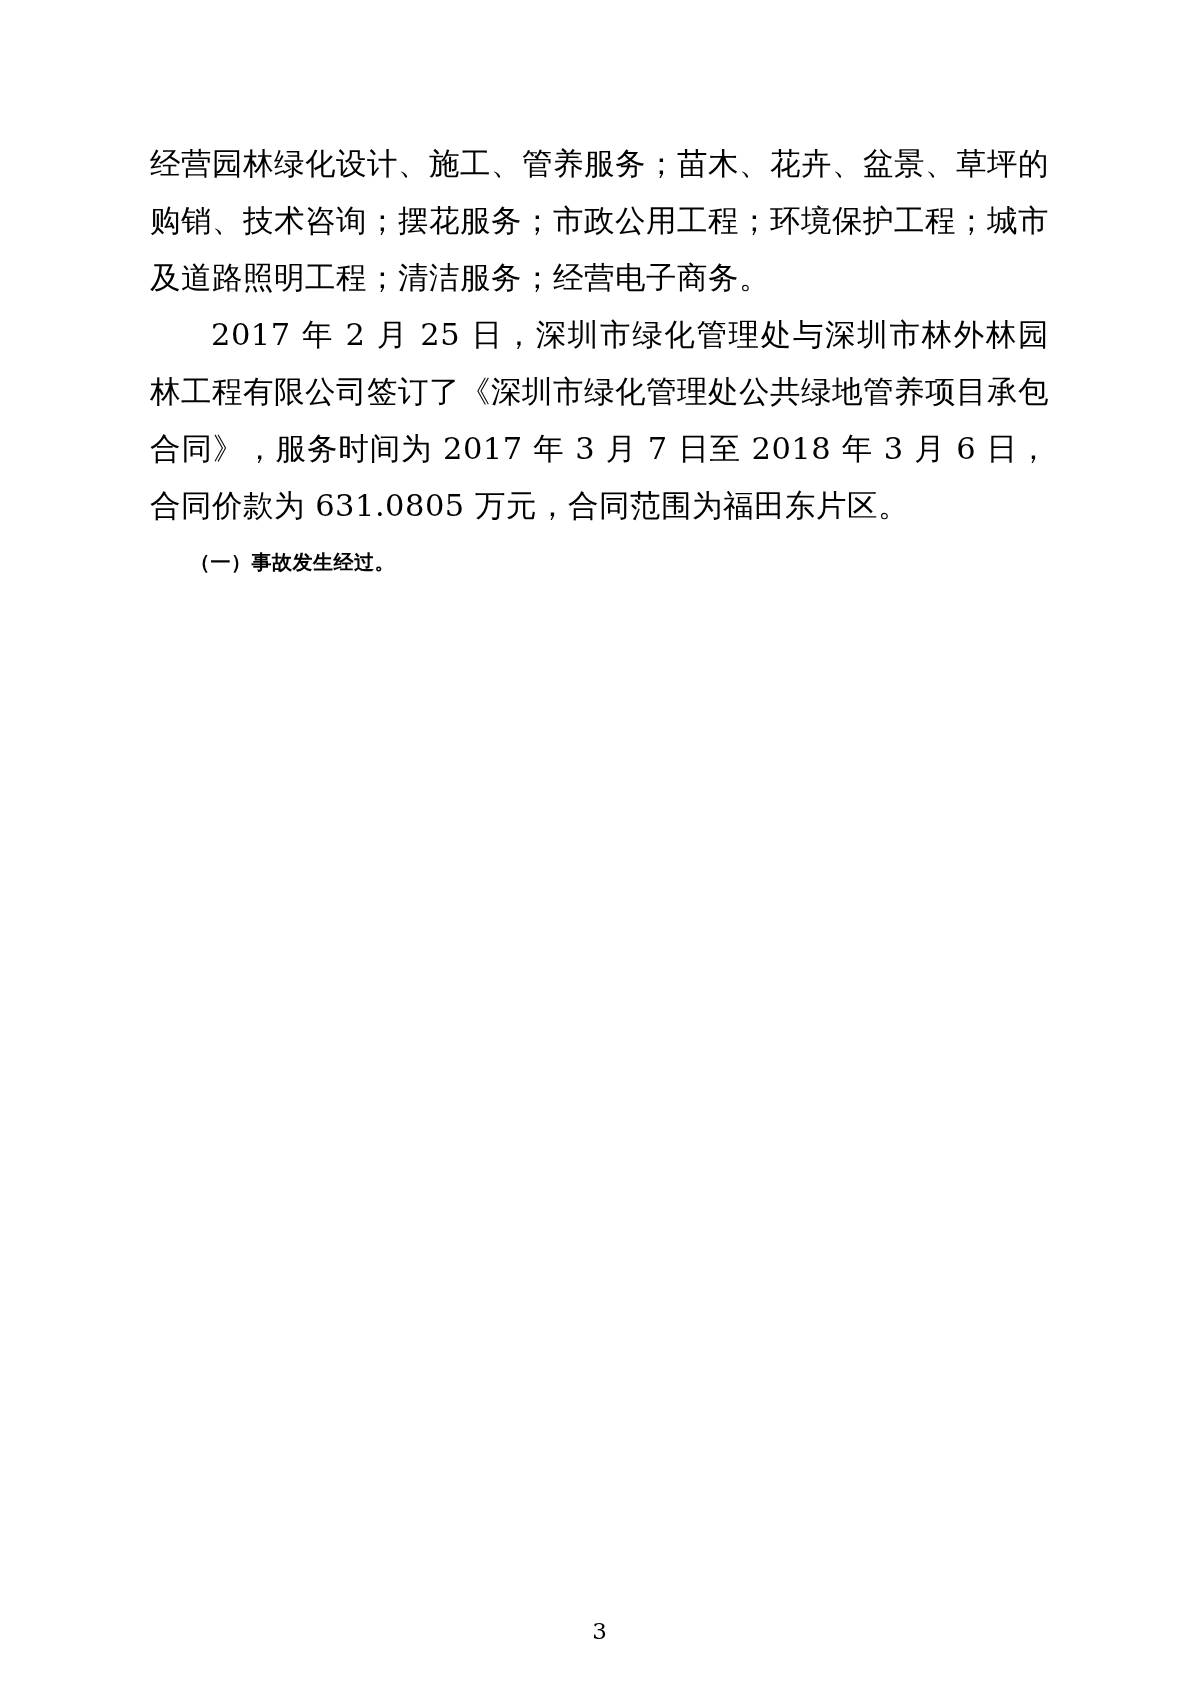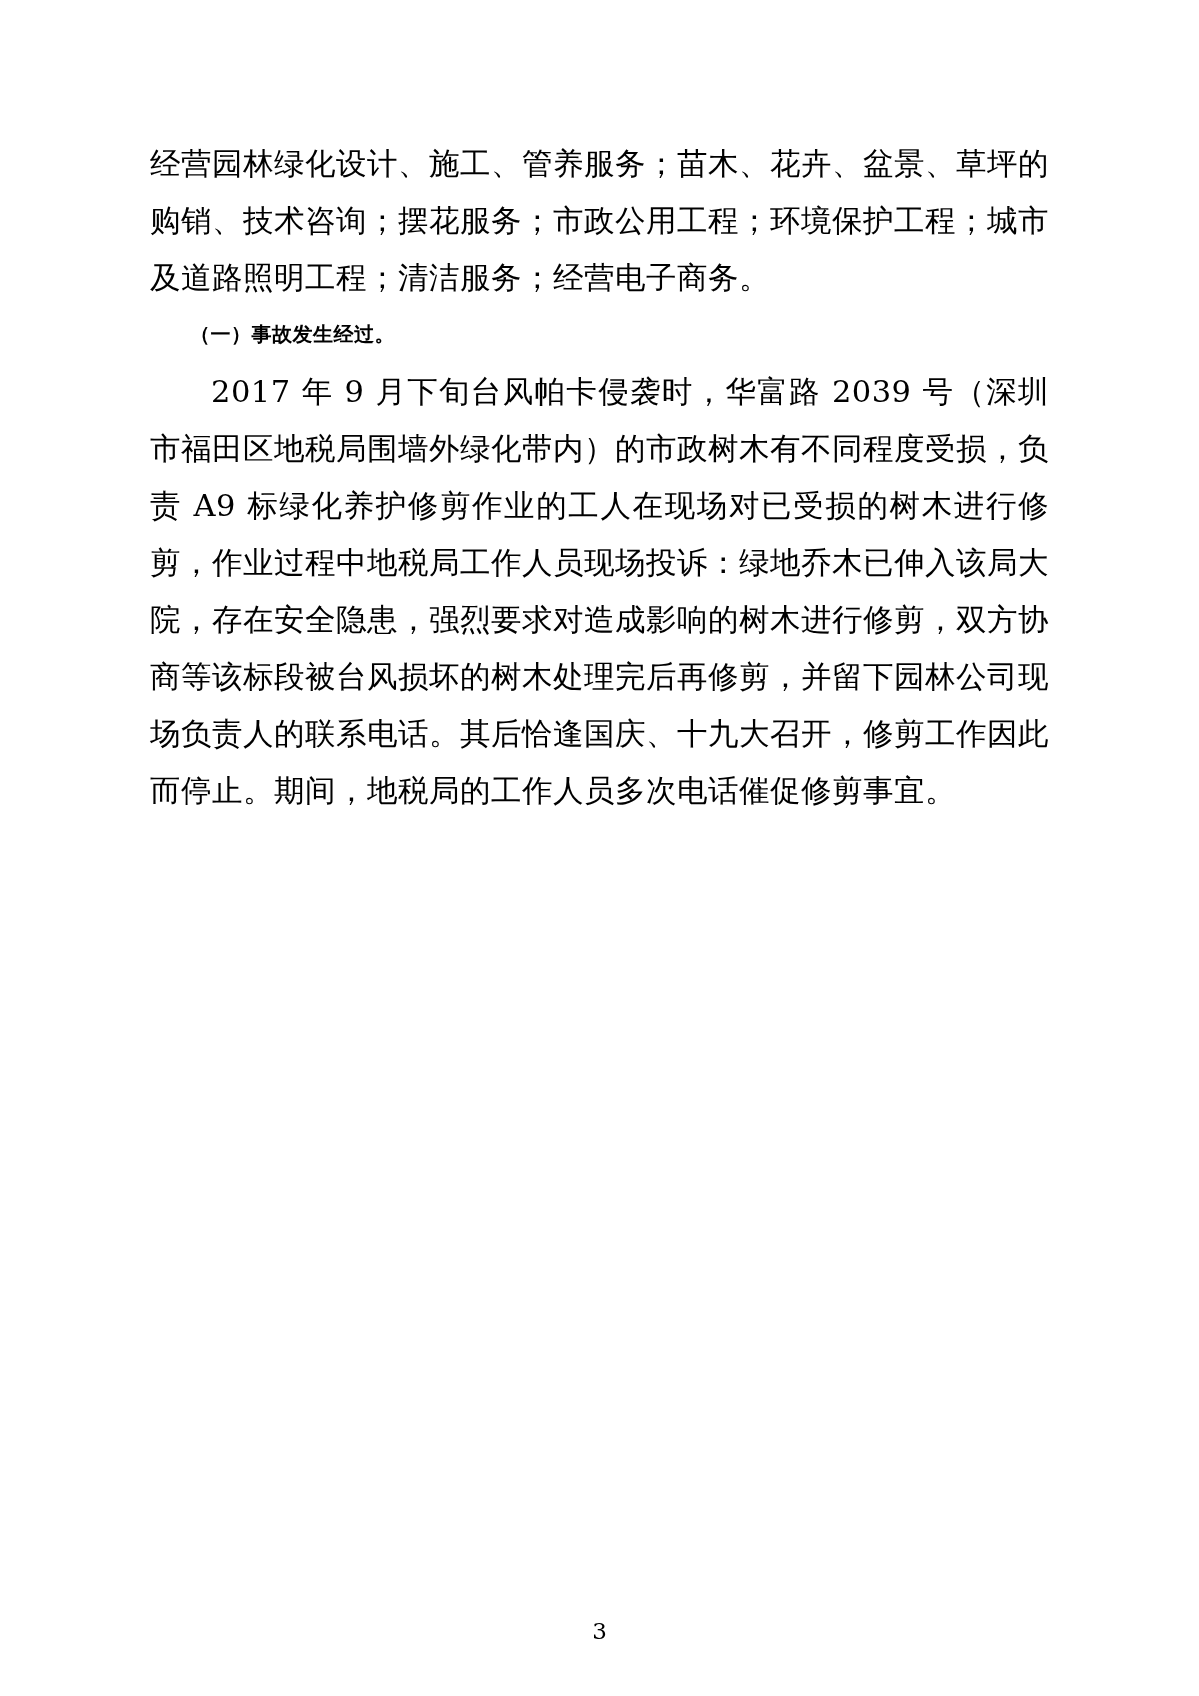--- a/index.html
+++ b/index.html
@@ -66,23 +66,23 @@
   }
 </style>
 </head>
 <body>
 
 <div class="page">
   <div class="doc-body">
 
     <p class="para no-indent">经营园林绿化设计、施工、管养服务；苗木、花卉、盆景、草坪的购销、技术咨询；摆花服务；市政公用工程；环境保护工程；城市及道路照明工程；清洁服务；经营电子商务。</p>
 
+    <p class="para">2017 年 2 月 25 日，深圳市绿化管理处与深圳市林外林园林工程有限公司签订了《深圳市绿化管理处公共绿地管养项目承包合同》，服务时间为 2017 年 3 月 7 日至 2018 年 3 月 6 日，合同价款为 631.0805 万元，合同范围为福田东片区。</p>
 
 
     <h3 class="subheading">（一）事故发生经过。</h3>
 
-    <p class="para">2017 年 9 月下旬台风帕卡侵袭时，华富路 2039 号（深圳市福田区地税局围墙外绿化带内）的市政树木有不同程度受损，负责 A9 标绿化养护修剪作业的工人在现场对已受损的树木进行修剪，作业过程中地税局工作人员现场投诉：绿地乔木已伸入该局大院，存在安全隐患，强烈要求对造成影响的树木进行修剪，双方协商等该标段被台风损坏的树木处理完后再修剪，并留下园林公司现场负责人的联系电话。其后恰逢国庆、十九大召开，修剪工作因此而停止。期间，地税局的工作人员多次电话催促修剪事宜。</p>
 
 
   </div>
 
   <div class="page-number">3</div>
 </div>
 
 </body></html>

